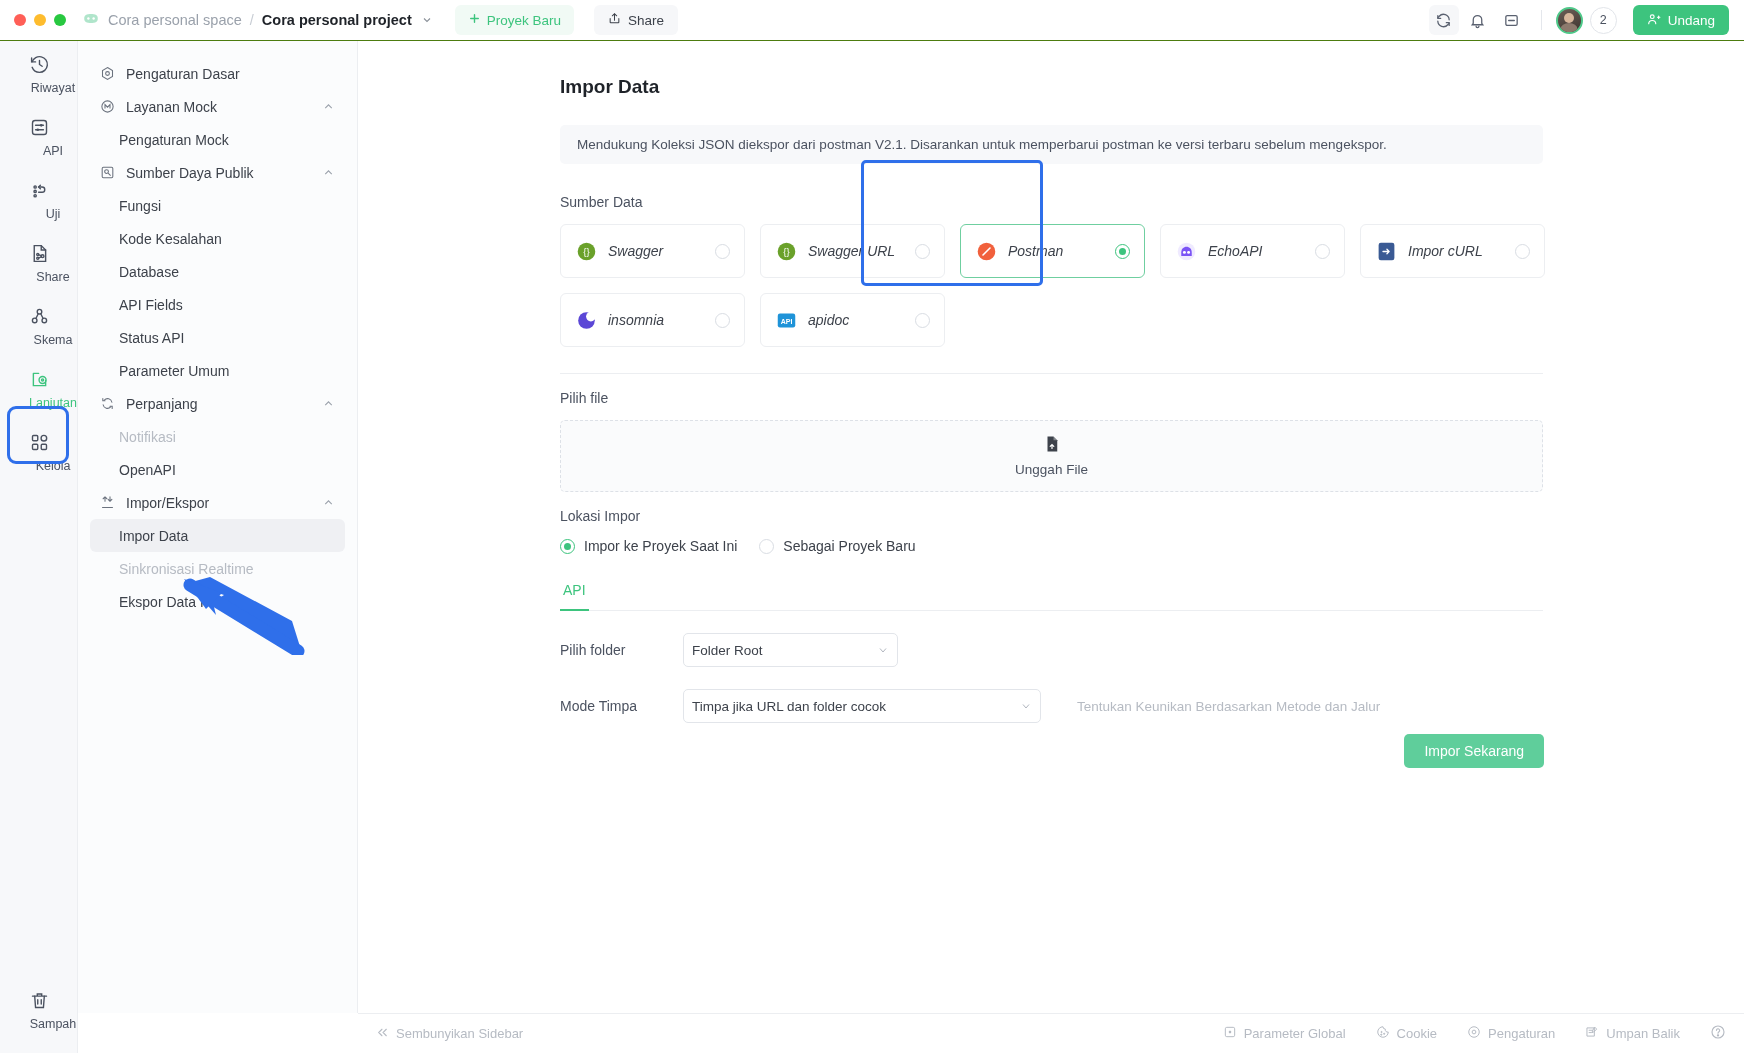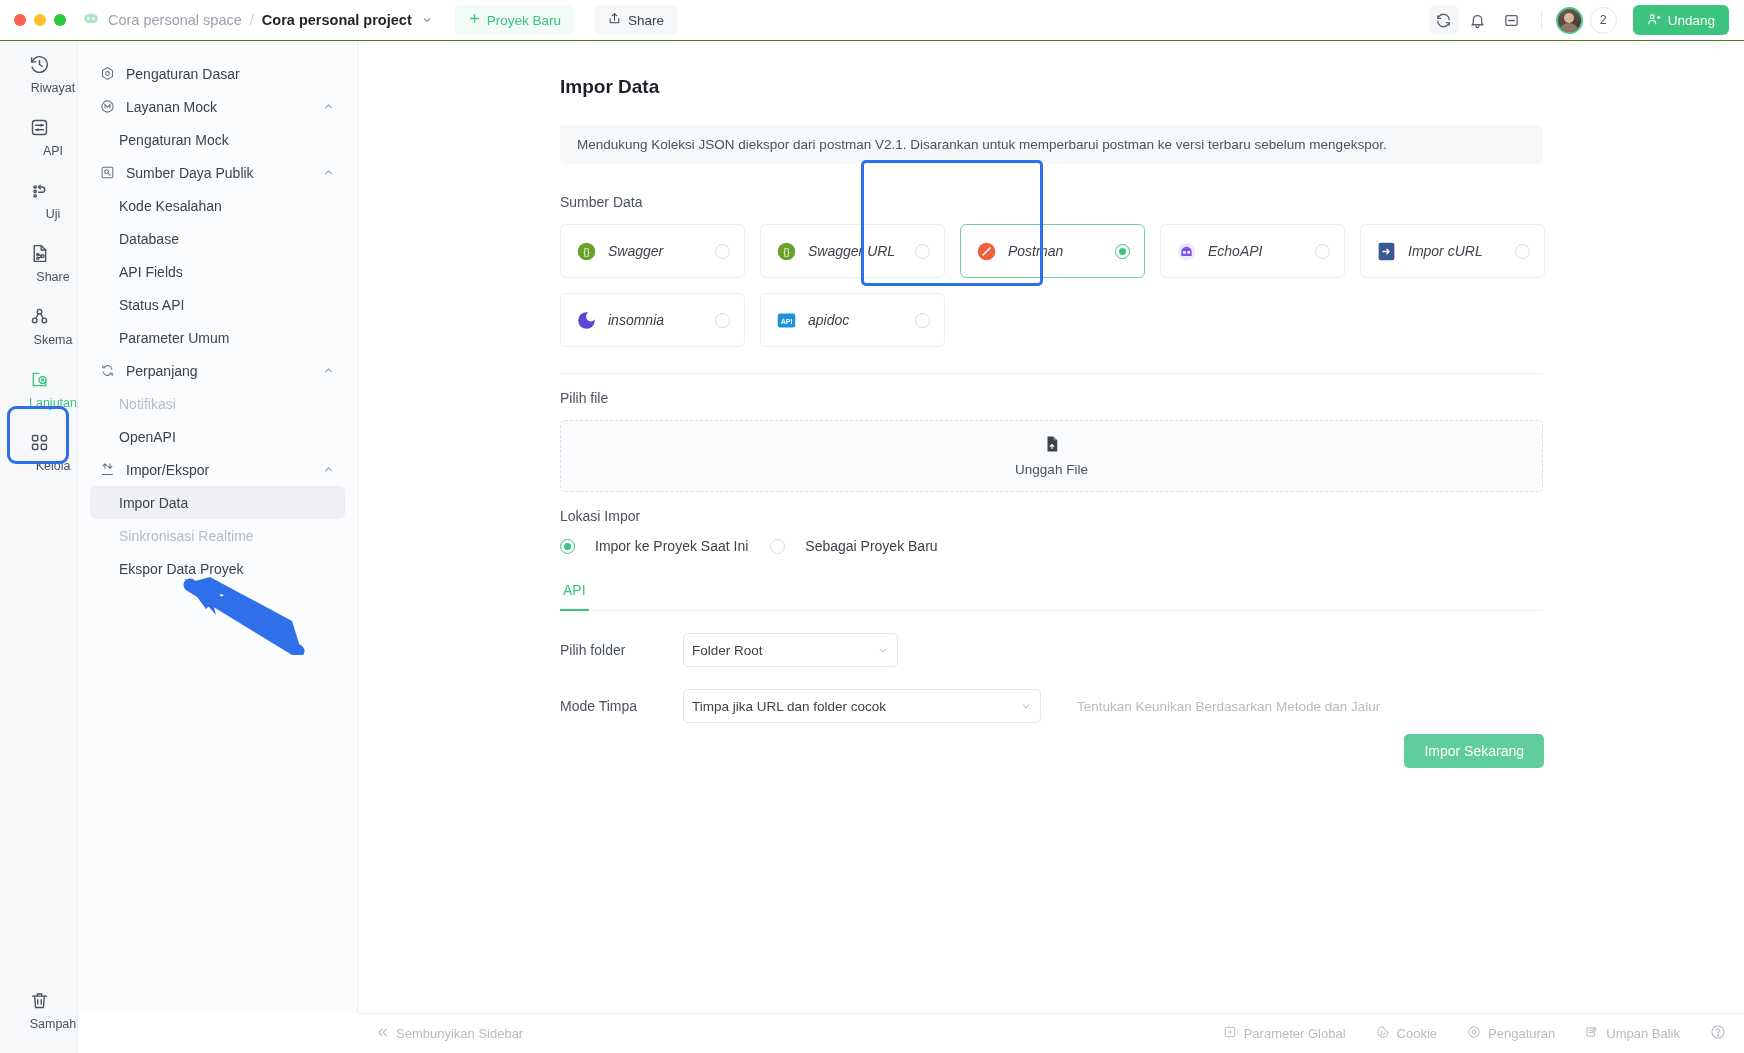--- a/index.html
+++ b/index.html
@@ -171,21 +171,21 @@
 
   .upload-box {
     margin: 14px 0 0 202px; width: 983px; height: 72px;
     border: 1px dashed #dde1e7; border-radius: 5px; background: #fafbfc;
     display: flex; flex-direction: column; align-items: center; justify-content: center;
     gap: 5px; cursor: pointer;
   }
   .upload-txt { font-size: 13.5px; color: #4b5260; }
 
   .radio-row { margin: 14px 0 0 202px; display: flex; align-items: center; gap: 22px; }
-  .rd { display: flex; align-items: center; gap: 20px; cursor: pointer; }
+  .rd { display: flex; align-items: center; gap: 9px; cursor: pointer; }
   .rd-dot {
     width: 15px; height: 15px; border-radius: 50%; border: 1px solid #d9dde3; background:#fff;
   }
   .rd.on .rd-dot {
     border: 1px solid #3dc47e; display: flex; align-items: center; justify-content: center;
   }
   .rd.on .rd-dot::after { content:""; width:7px;height:7px;border-radius:50%;background:#3dc47e; }
   .rd-lb { font-size: 14px; color: #3d424b; }
 
   .tabs {
@@ -439,20 +439,23 @@
         </svg>
     </span>
     <span class="nav-txt">Sumber Daya Publik</span>
     <span class="nav-chev">
       <svg width="13" height="13" viewBox="0 0 24 24" fill="none" stroke="currentColor" stroke-width="2">
           <path d="M6 15l6-6 6 6"></path>
         </svg>
     </span>
   </div>
   <div class="nav-row nav-sub">
+    <span class="nav-txt">Fungsi</span>
+  </div>
+  <div class="nav-row nav-sub">
     <span class="nav-txt">Kode Kesalahan</span>
   </div>
   <div class="nav-row nav-sub">
     <span class="nav-txt">Database</span>
   </div>
   <div class="nav-row nav-sub">
     <span class="nav-txt">API Fields</span>
   </div>
   <div class="nav-row nav-sub">
     <span class="nav-txt">Status API</span>

